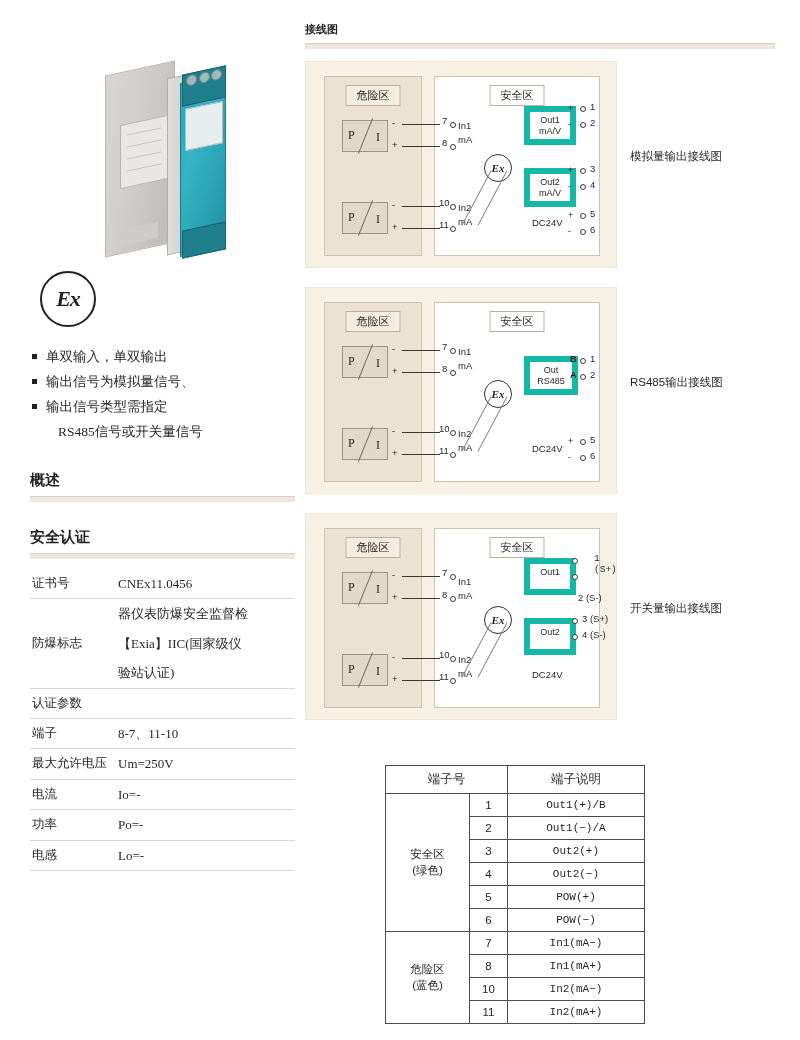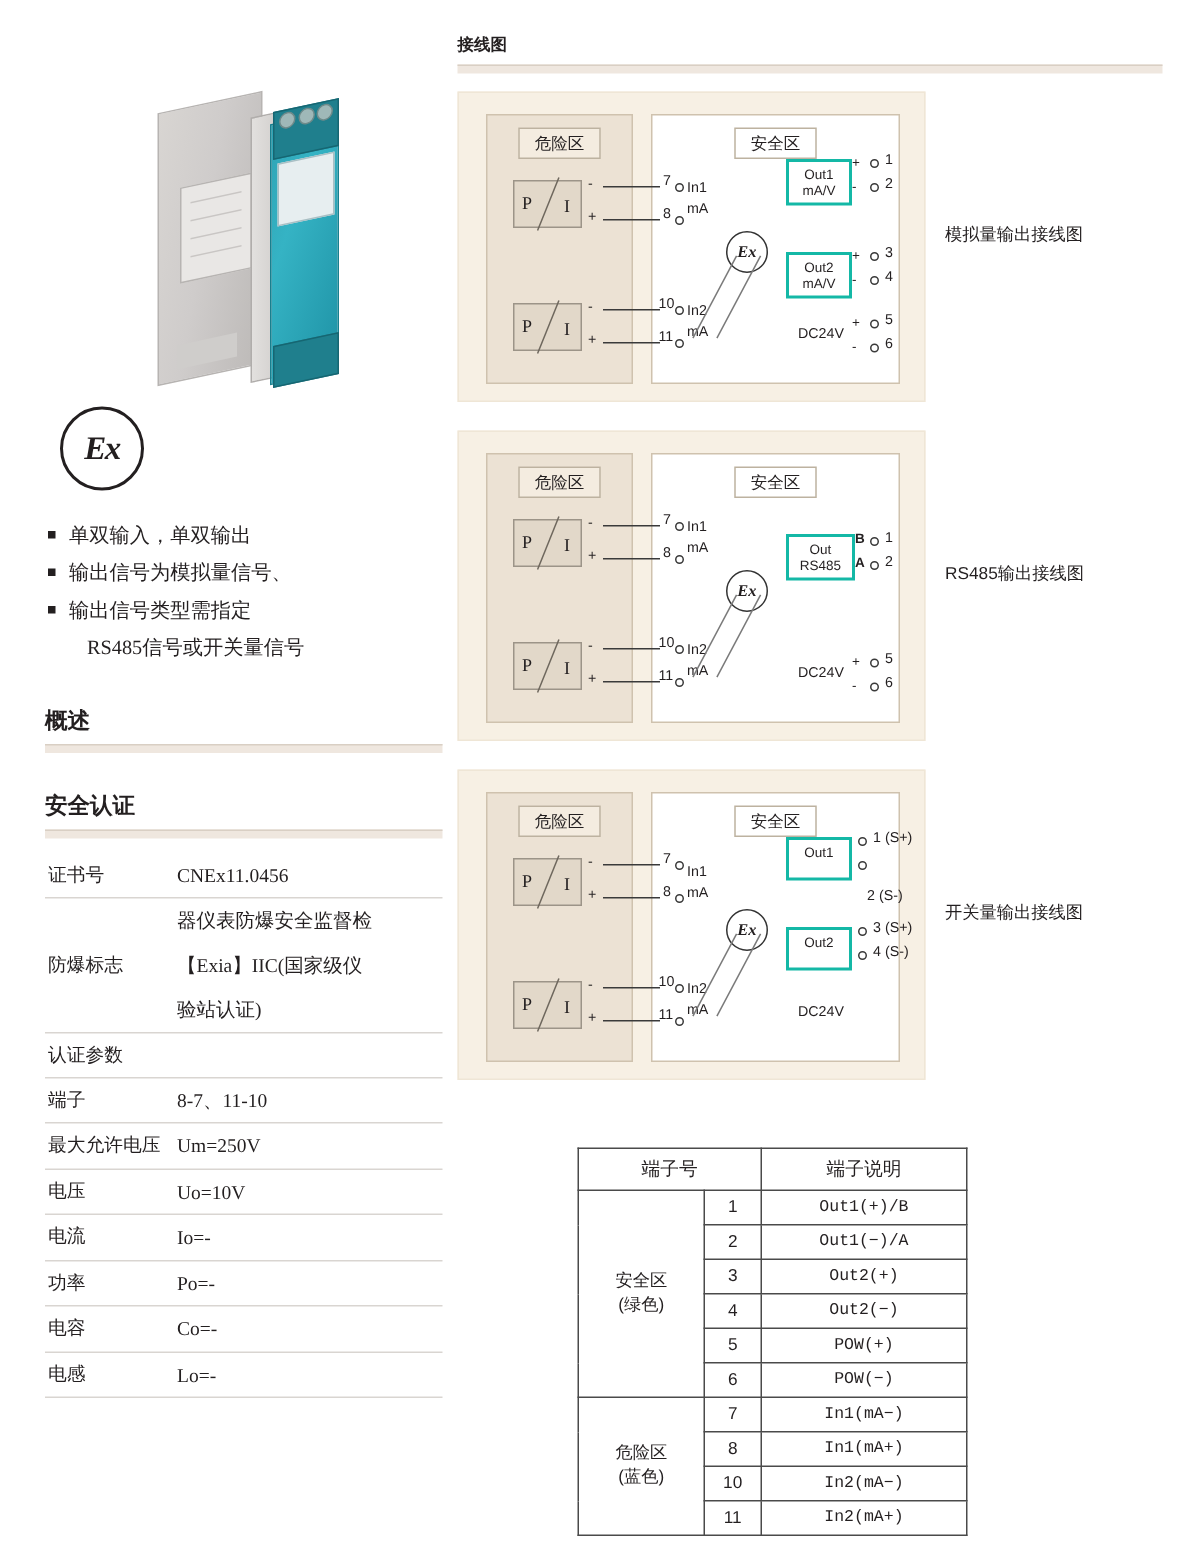--- a/index.html
+++ b/index.html
@@ -329,21 +329,21 @@
     font-style: italic;
     font-weight: bold;
     font-size: 11px;
     display: flex;
     align-items: center;
     justify-content: center;
     background: #fff;
   }
   .outbox {
     position: absolute;
-    border: 2px solid #14b8a6;
+    border: 6px solid #14b8a6;
     background: #fff;
     font-size: 9px;
     line-height: 1.25;
     text-align: center;
     padding-top: 3px;
   }
   .diag-slashes {
     position: absolute;
     left: 150px;
     top: 100px;
@@ -453,34 +453,26 @@
         </tr>
         <tr>
           <td class="k">端子</td>
           <td class="v">8-7、11-10</td>
         </tr>
         <tr>
           <td class="k">最大允许电压</td>
           <td class="v">Um=250V</td>
         </tr>
         <tr>
-          <td class="k">电压</td>
-          <td class="v">Uo=10V</td>
-        </tr>
-        <tr>
           <td class="k">电流</td>
           <td class="v">Io=-</td>
         </tr>
         <tr>
           <td class="k">功率</td>
           <td class="v">Po=-</td>
-        </tr>
-        <tr>
-          <td class="k">电容</td>
-          <td class="v">Co=-</td>
         </tr>
         <tr>
           <td class="k">电感</td>
           <td class="v">Lo=-</td>
         </tr>
       </tbody>
     </table>
   </div>
 
   <div class="right-col">
@@ -704,21 +696,21 @@
         <div class="outbox" style="left:218px; top:104px; width:40px; height:22px;">
           <div>Out2</div>
         </div>
         <div class="lbl" style="left:226px; top:155px;">DC24V</div>
 
         <div class="dot" style="left:266px; top:44px;"></div>
         <div class="dot" style="left:266px; top:60px;"></div>
         <div class="dot" style="left:266px; top:104px;"></div>
         <div class="dot" style="left:266px; top:120px;"></div>
 
-        <div class="lbl" style="left:276px; top:39px;">1 (S+)</div>
+        <div class="lbl" style="left:288px; top:39px;font-family:Liberation Mono, monospace;">1 (S+)</div>
         <div class="lbl" style="left:272px; top:55px;margin-top:23px;">2 (S-)</div>
         <div class="lbl" style="left:276px; top:99px;">3 (S+)</div>
         <div class="lbl" style="left:276px; top:115px;">4 (S-)</div>
       </div>
       <div class="dg-caption">开关量输出接线图</div>
     </div>
   </div>
 
   <div class="term-wrap">
     <table class="term-table">

